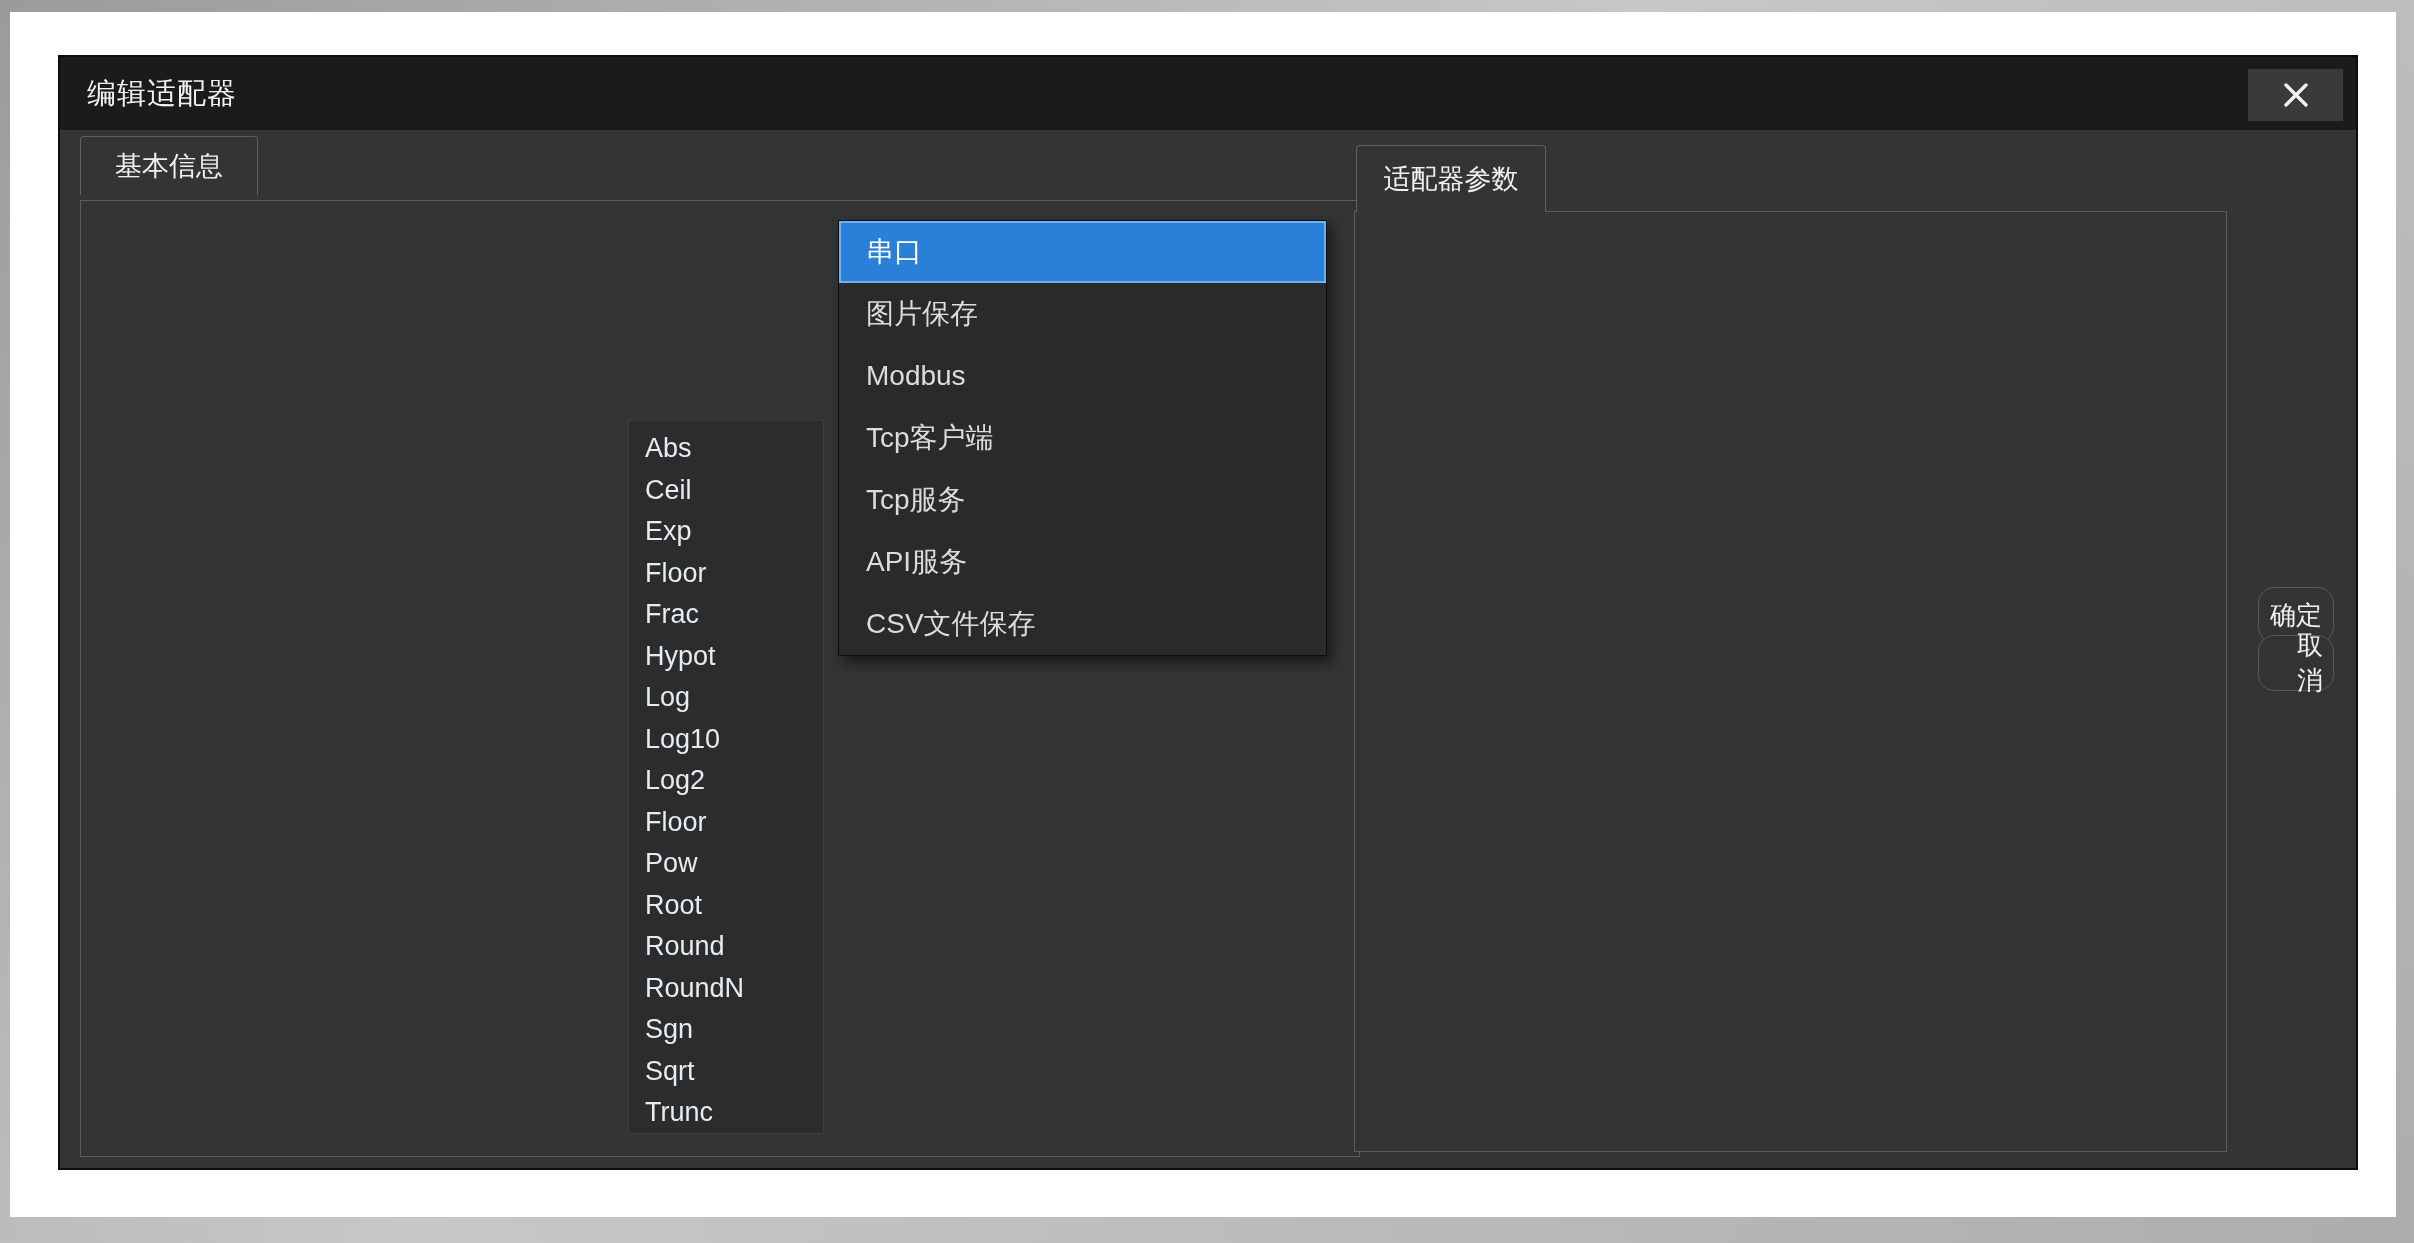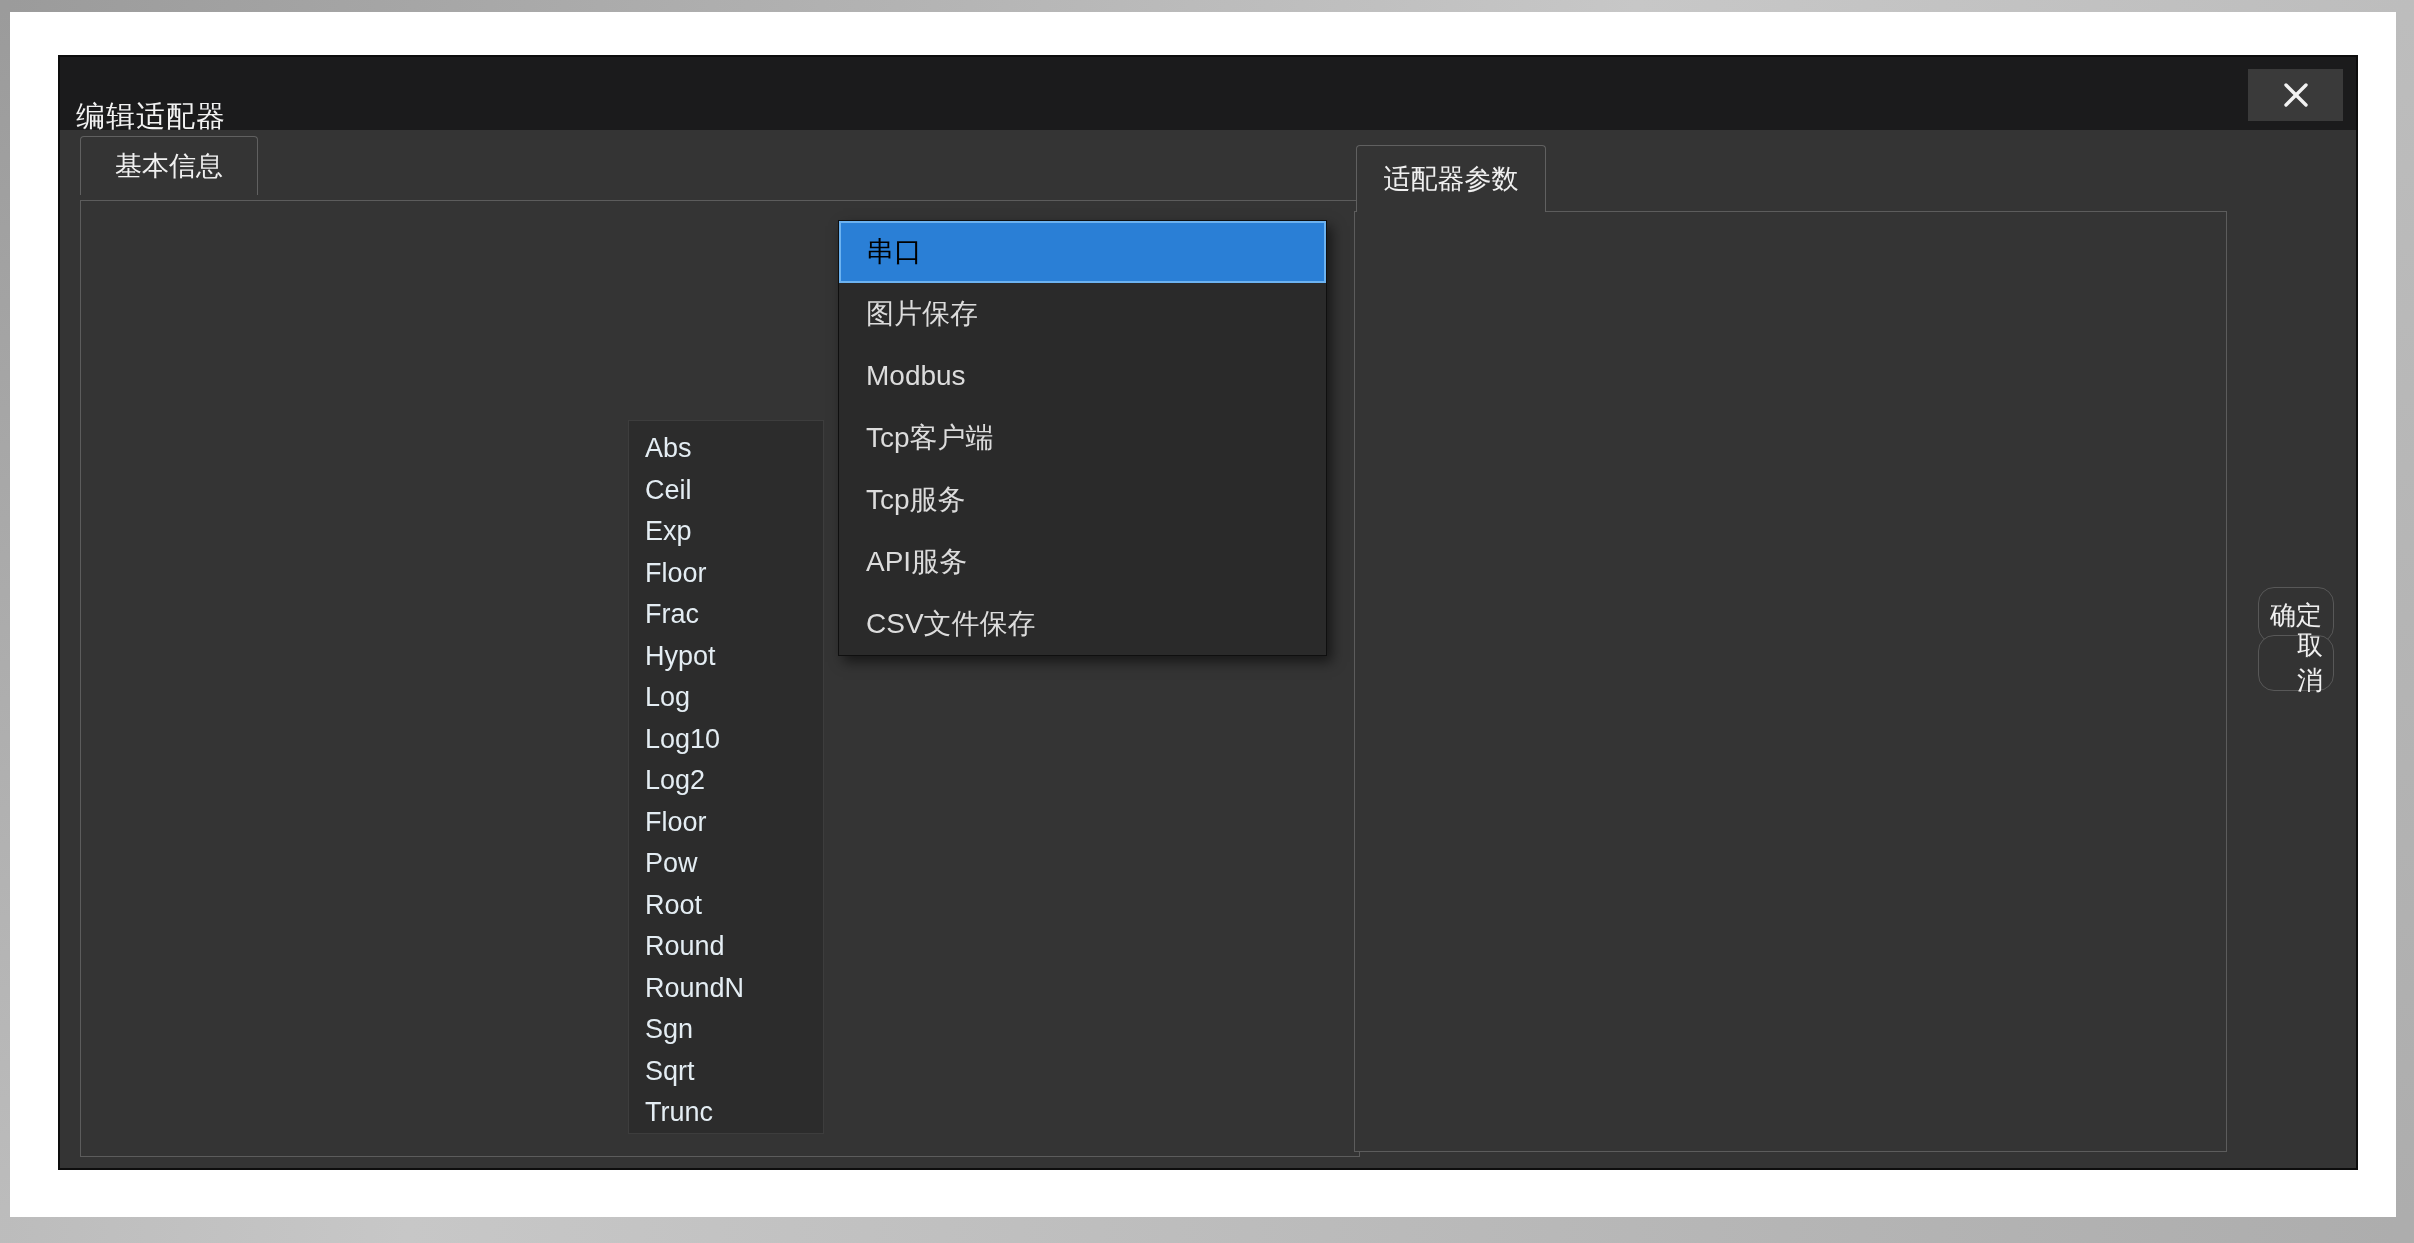--- a/index.html
+++ b/index.html
@@ -20,22 +20,22 @@
   .dialog {
     position:absolute; left:58px; top:55px; width:2300px; height:1115px;
     background:#343434; border:2px solid #0d0d0d;
     color:#efefef;
   }
   .titlebar {
     position:absolute; left:0; top:0; width:100%; height:73px;
     background:#1b1b1c;
   }
   .title-text {
-    position:absolute; left:16px; top:0; line-height:73px;
-    font-size:29px; color:#f2f2f2; letter-spacing:1px;margin-top:23px;
+    position:absolute; left:27px; top:0; line-height:73px;
+    font-size:29px; color:#f2f2f2; letter-spacing:1px;
   }
   .close-btn {
     position:absolute; right:13px; top:12px; width:95px; height:52px;
     background:#3a3a3a; display:flex; align-items:center; justify-content:center;
     cursor:pointer;
   }
   .tab {
     position:absolute; background:#343434;
     border:1px solid #606060; border-bottom:none;
     border-radius:4px 4px 0 0;
@@ -117,21 +117,21 @@
     background:#2a2a2a; border:1px solid #0f0f0f;
     box-shadow:5px 6px 12px rgba(0,0,0,.55); z-index:5;
   }
   .type-item {
     height:62px; line-height:62px; padding-left:27px;
     font-size:28px; color:#dcdcdc; cursor:pointer; white-space:nowrap;
   }
   .type-item.selected {
     background:var(--accent,#2a7fd6);
     box-shadow:inset 0 0 0 2px var(--accent-border,#6cb2f0);
-    color:#000000;
+    color:#ffffff;
     font-family:Liberation Serif, serif;
   }
 
   
   .rows { position:absolute; left:1326px; top:263px; width:814px; }
   .prow { display:flex; align-items:center; height:54px; margin-bottom:17px; }
   .prow .rlabel {
     flex:none; width:132px; font-size:26px; color:#ededed;
     white-space:nowrap; margin-right:14px;
   }

